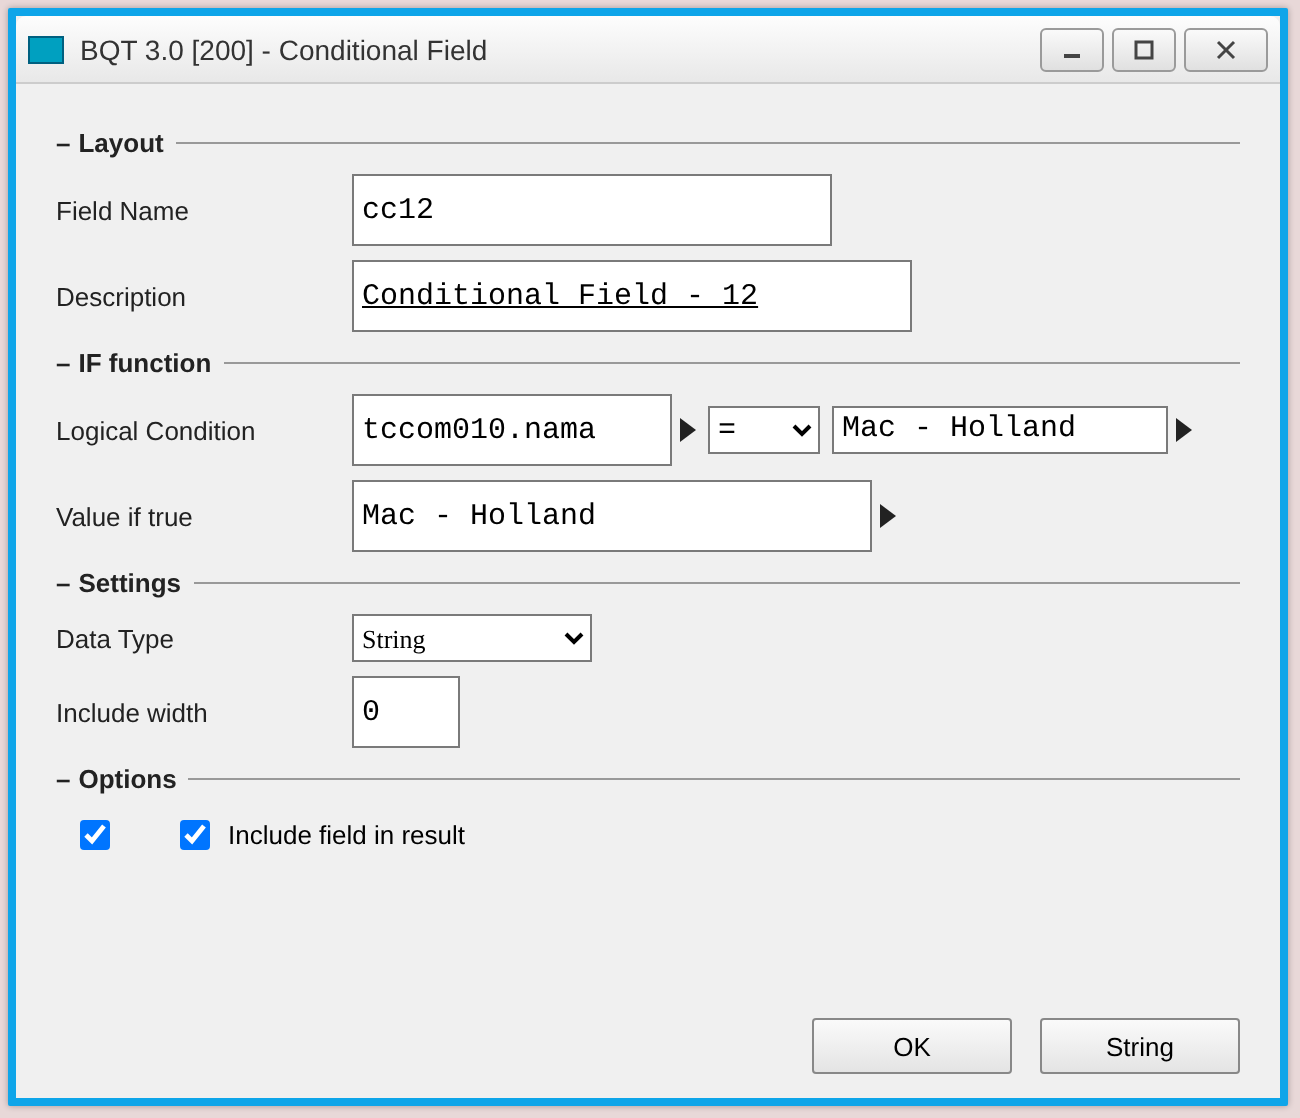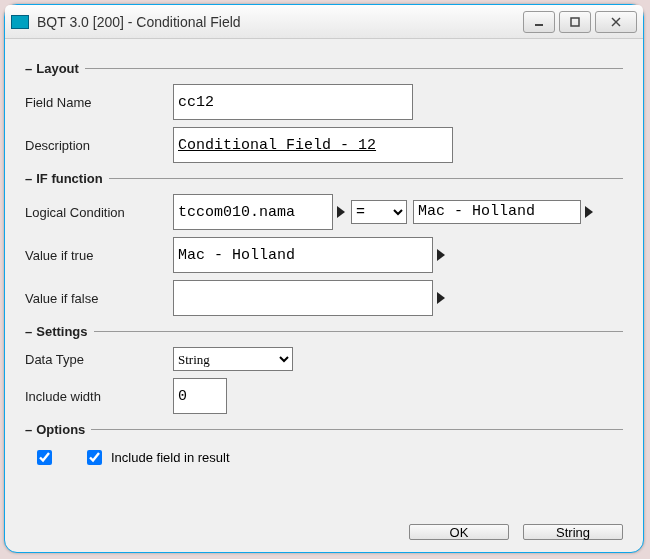--- a/index.html
+++ b/index.html
@@ -10,22 +10,22 @@
     font-size: 13px;
     background: #e8d8d8;
     width: 650px;
     height: 559px;
     overflow: hidden;
   }
   .window {
     width: 640px;
     height: 549px;
     background: #f0f0f0;
-    border: 1px solid #0ea5e9;
-    border-radius: 13px;
+    border: 4px solid #0ea5e9;
+    border-radius: 1px;
     box-shadow: 0 0 3px rgba(0,0,0,0.3);
     display: flex;
     flex-direction: column;
   }
   .titlebar {
     height: 34px;
     background: linear-gradient(#fdfdfd, #e8e8e8);
     border-bottom: 1px solid #ccc;
     display: flex;
     align-items: center;
@@ -144,21 +144,21 @@
   }
   .chk input { width: 15px; height: 15px; }
   .buttons {
     display: flex;
     justify-content: flex-end;
     gap: 14px;
     padding: 6px 20px 12px 0;
   }
   .btn {
     min-width: 100px;
-    height: 16px;
+    height: 28px;
     border: 1px solid #888;
     background: linear-gradient(#fafafa,#e4e4e4);
     border-radius: 2px;
     font-size: 13px;
     cursor: default;
     display: flex; align-items: center; justify-content: center;
   }
 </style>
 </head>
 <body>
@@ -219,25 +219,20 @@
       <div class="cond-right">Mac - Holland</div>
       <span class="tri"></span>
     </div>
 
     <div class="row">
       <div class="flabel">Value if true</div>
       <input class="text w-val" value="Mac - Holland" style="">
       <span class="tri"></span>
     </div>
 
-    <div class="row">
-      <div class="flabel">Value if false</div>
-      <input class="text w-val" value="" style="">
-      <span class="tri"></span>
-    </div>
 
     <div class="group-header">
       <span class="dash">–</span>
       <span class="lbl">Settings</span>
       <div class="line"></div>
     </div>
 
     <div class="row">
       <div class="flabel">Data Type</div>
       <select class="combo dtype" id="dtype-select"><option>String</option><option>Integer</option><option>Double</option><option>Date</option></select>

